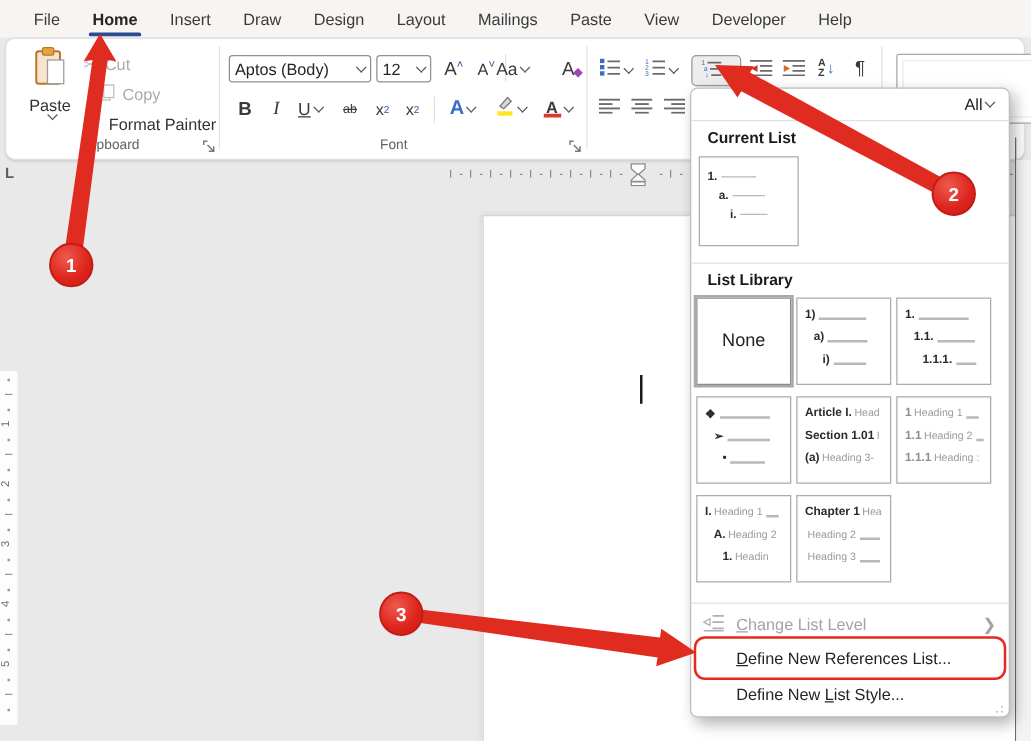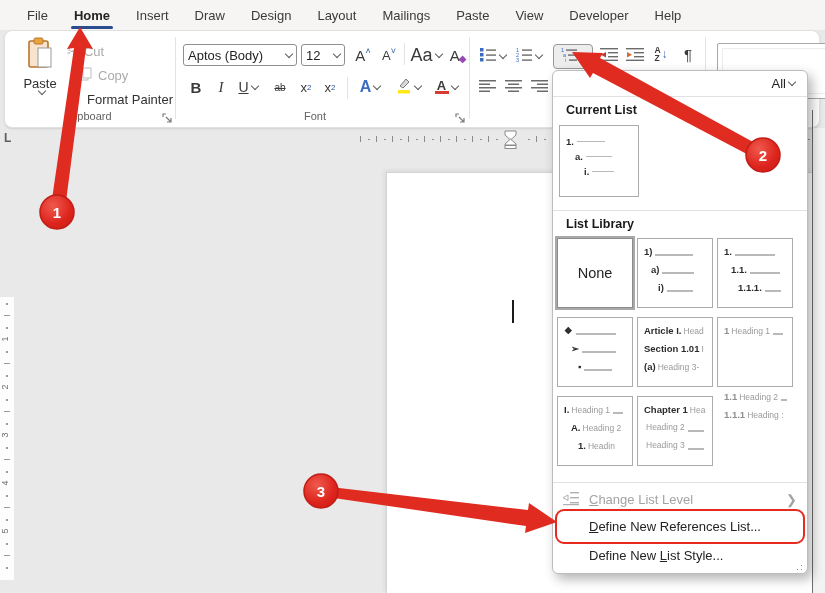--- a/index.html
+++ b/index.html
@@ -141,21 +141,21 @@
     </div>
     <div class="rbtn" style="left:346px;top:12px;width:24px;font-size:15px;">
       <span>A</span>
         <span style="font-size:9px;color:#2b579a;margin-top:-9px;">˄</span>
     </div>
     <div class="rbtn" style="left:372px;top:12px;width:24px;font-size:13px;">
       <span>A</span>
         <span style="font-size:9px;color:#2b579a;margin-top:-9px;">˅</span>
     </div>
     <div class="vsep" style="left:399px;top:12px;bottom:62px;"></div>
-    <div class="rbtn" style="left:404px;top:12px;width:34px;font-size:18px;">
+    <div class="rbtn" style="left:388px;top:12px;width:34px;font-size:14px;">
       <span>Aa</span>
         <span class="chev"></span>
     </div>
     <div class="rbtn" style="left:440px;top:12px;width:26px;font-size:15px;">
       <span>A</span>
         <span style="color:#9847b5;font-size:10px;margin-left:-1px;margin-top:6px;">◆</span>
     </div>
     <div class="rbtn" style="left:180px;top:44px;width:22px;font-weight:bold;font-size:15px;">
         <span>B</span>
       </div>
@@ -459,21 +459,21 @@
             <span class="m">(a)</span>
             <span class="t">Heading 3-</span>
           </div>
         </div>
         <div class="libbox">
           <div class="lline" style="padding-left: 0px;">
             <span class="m dim">1</span>
             <span class="t">Heading 1</span>
             <span class="rule" style="width: 10px;"></span>
           </div>
-          <div class="lline" style="padding-left: 0px; margin-top: 48px;">
+          <div class="lline" style="padding-left: 0px;">
             <span class="m dim">1.1</span>
             <span class="t">Heading 2</span>
             <span class="rule" style="width: 6px;"></span>
           </div>
           <div class="lline" style="padding-left: 0px;">
             <span class="m dim">1.1.1</span>
             <span class="t">Heading :</span>
           </div>
         </div>
         <div class="libbox">

